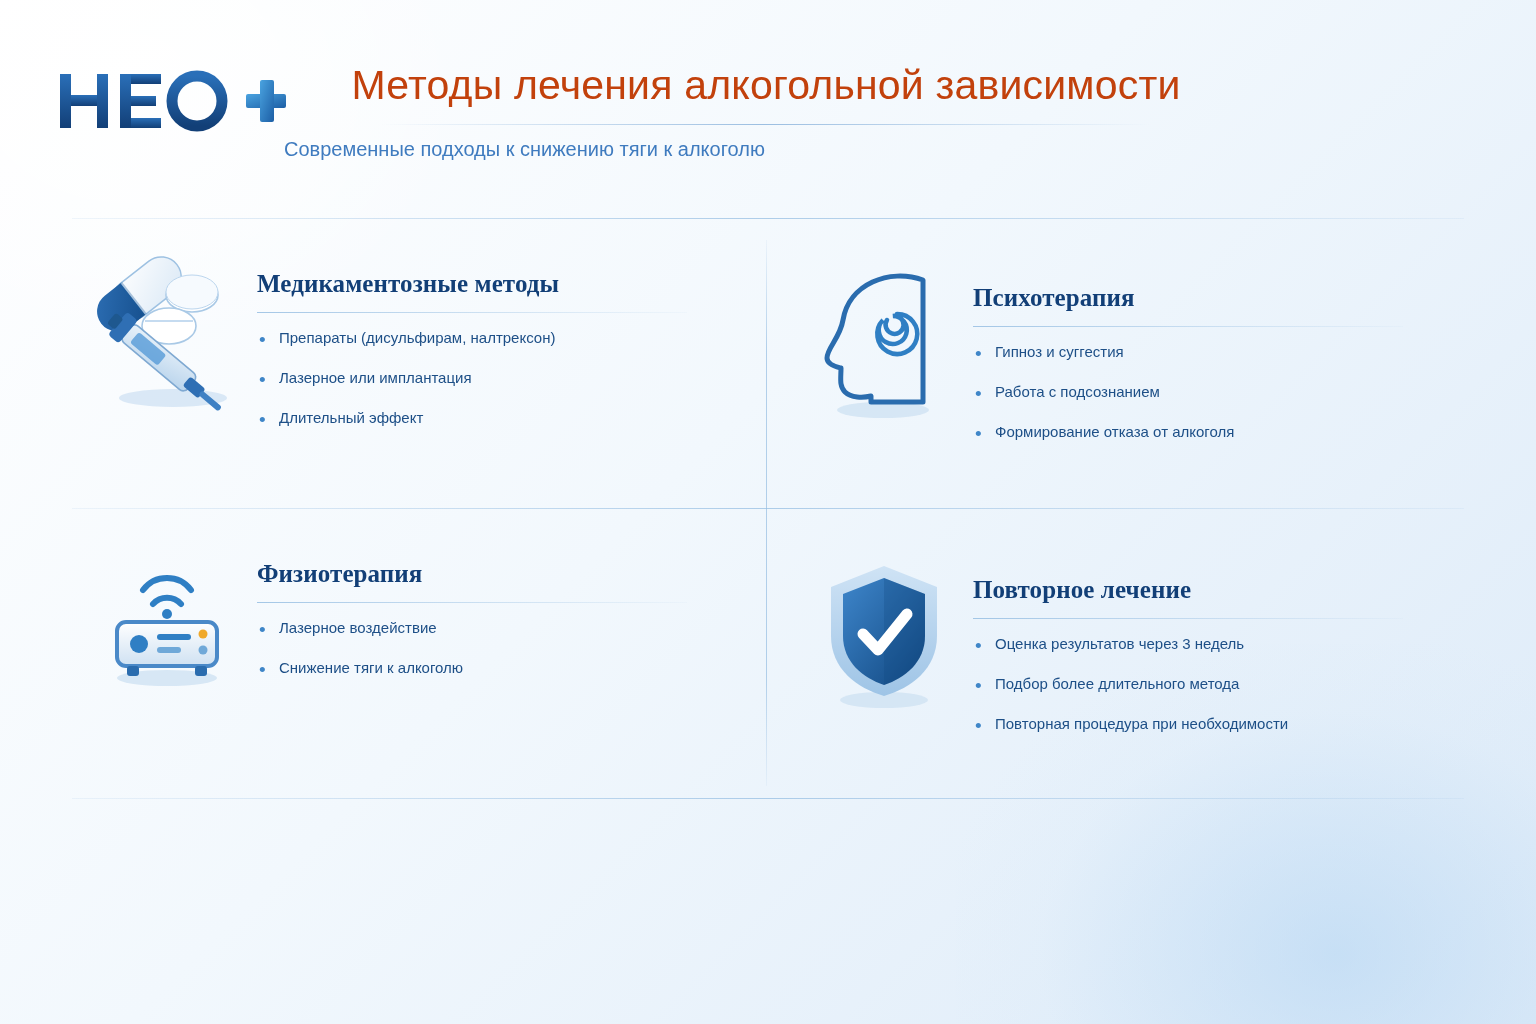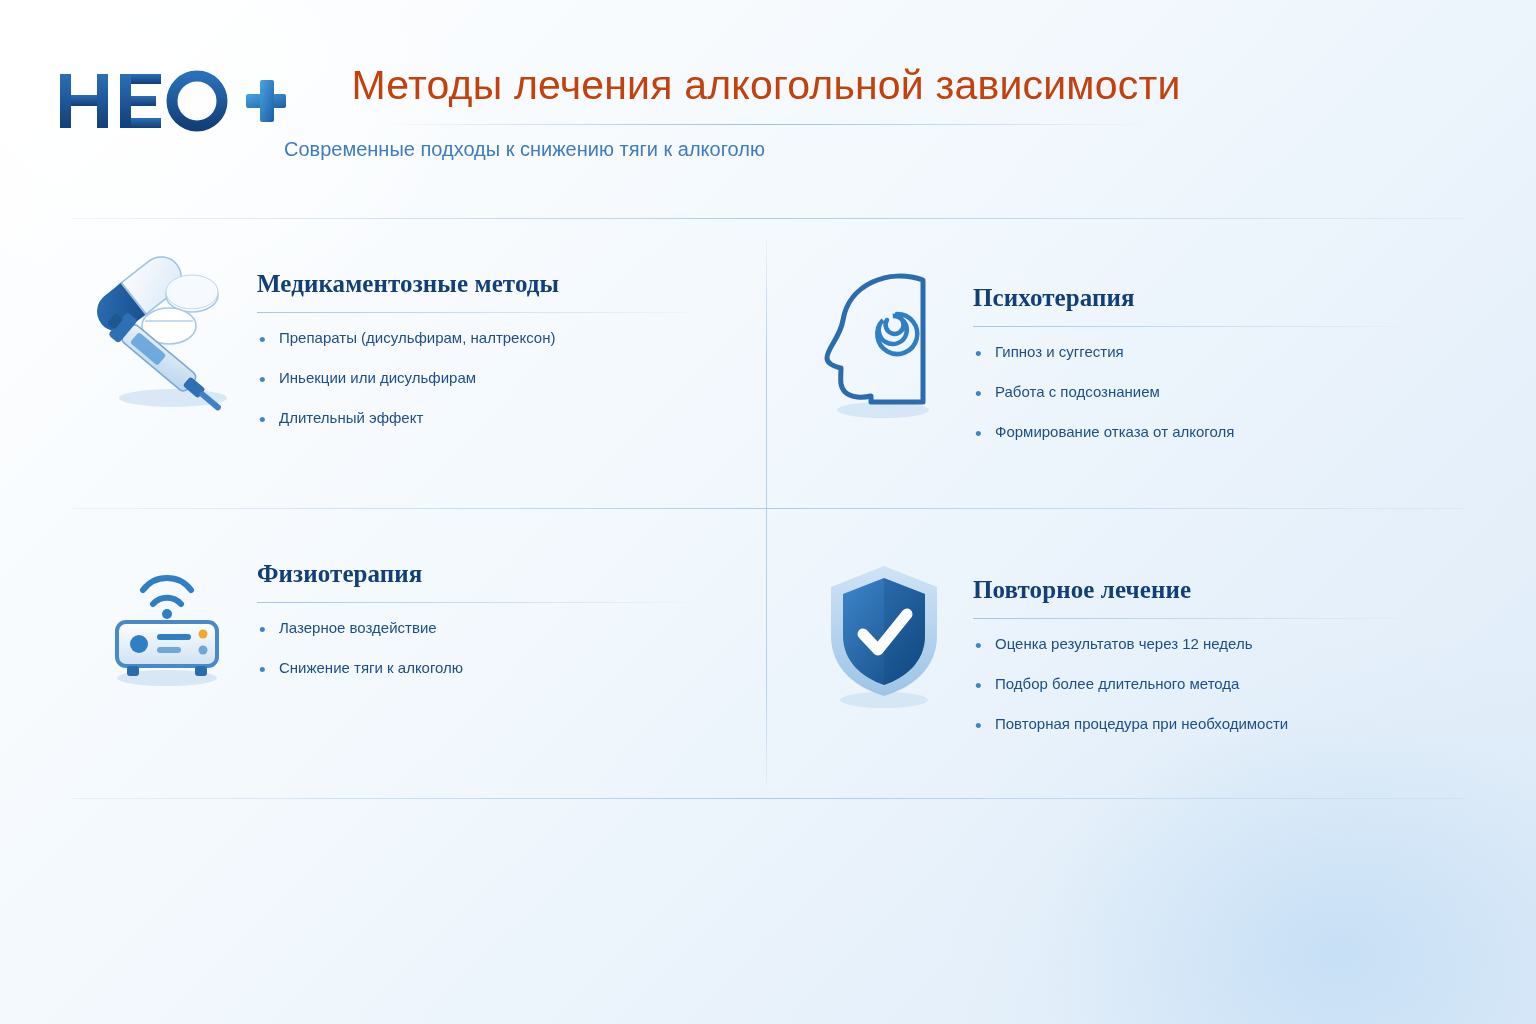--- a/index.html
+++ b/index.html
@@ -265,21 +265,21 @@
             <rect x="8" y="100" width="14" height="30" rx="4" fill="#2f6fb4"></rect>
             <rect x="0" y="108" width="10" height="14" rx="3" fill="#1e588f"></rect>
           </g>
         </svg>
       </div>
       <div class="card-body">
         <h2 class="card-title">Медикаментозные методы</h2>
         <div class="card-title-rule"></div>
         <ul class="bullets">
           <li>Препараты (дисульфирам, налтрексон)</li>
-          <li>Иньекции или дисульфирам</li>
+          <li>Лазерное или имплантация</li>
           <li>Длительный эффект</li>
         </ul>
       </div>
     </div>
 
     <div class="card c1">
       <div class="icon-wrap">
         <svg width="150" height="165" viewBox="0 0 150 165" xmlns="http://www.w3.org/2000/svg">
           <ellipse cx="72" cy="148" rx="46" ry="8" fill="#cfe2f3" opacity="0.8"></ellipse>
           <path d="M112 18
@@ -360,21 +360,21 @@
           <path d="M73 12 L126 33 V82 C126 115 100 134 73 142 C46 134 20 115 20 82 V33 Z" fill="url(#shOut)"></path>
           <path d="M73 24 L114 40 V82 C114 108 94 124 73 131 C52 124 32 108 32 82 V40 Z" fill="url(#shIn)"></path>
           <path d="M73 24 L114 40 V82 C114 108 94 124 73 131 Z" fill="#0f4680" opacity="0.25"></path>
           <path d="M52 80 L67 96 L96 60" fill="none" stroke="#ffffff" stroke-width="11" stroke-linecap="round" stroke-linejoin="round"></path>
         </svg>
       </div>
       <div class="card-body">
         <h2 class="card-title">Повторное лечение</h2>
         <div class="card-title-rule"></div>
         <ul class="bullets">
-          <li>Оценка результатов через 12 недель</li>
+          <li>Оценка результатов через 3 недель</li>
           <li>Подбор более длительного метода</li>
           <li>Повторная процедура при необходимости</li>
         </ul>
       </div>
     </div>
 
   </div>
 </div>
 
 </body></html>

